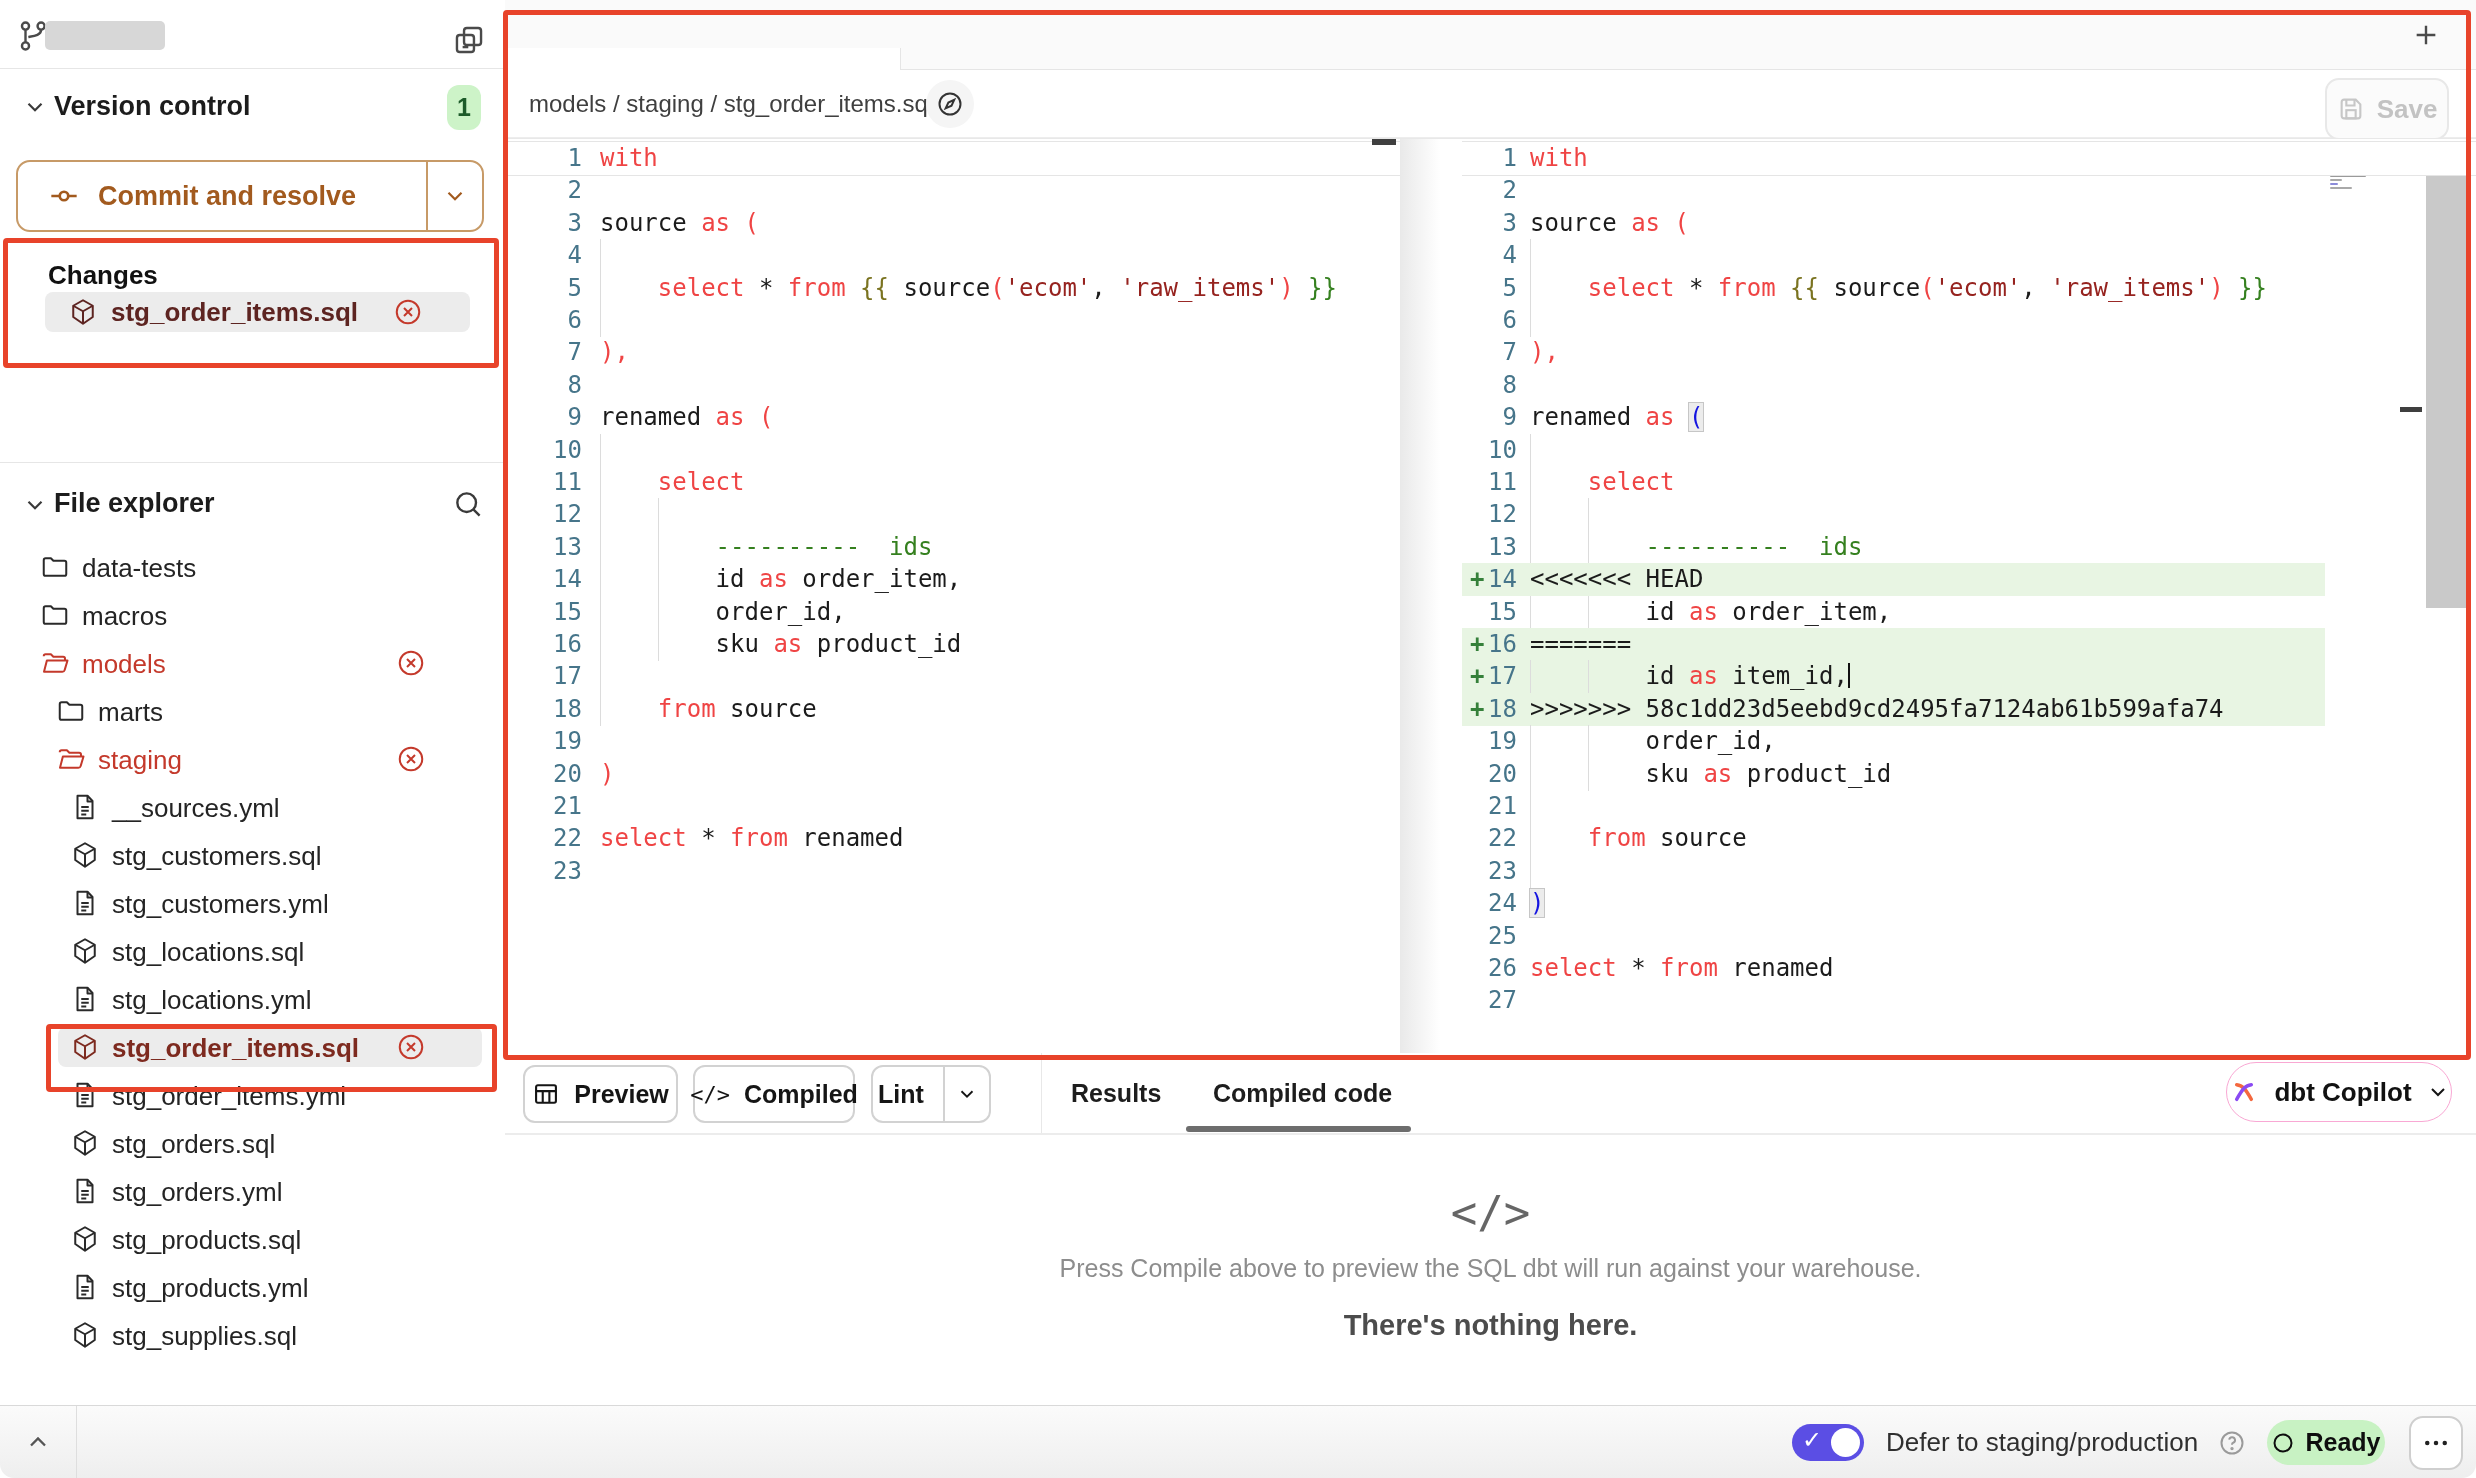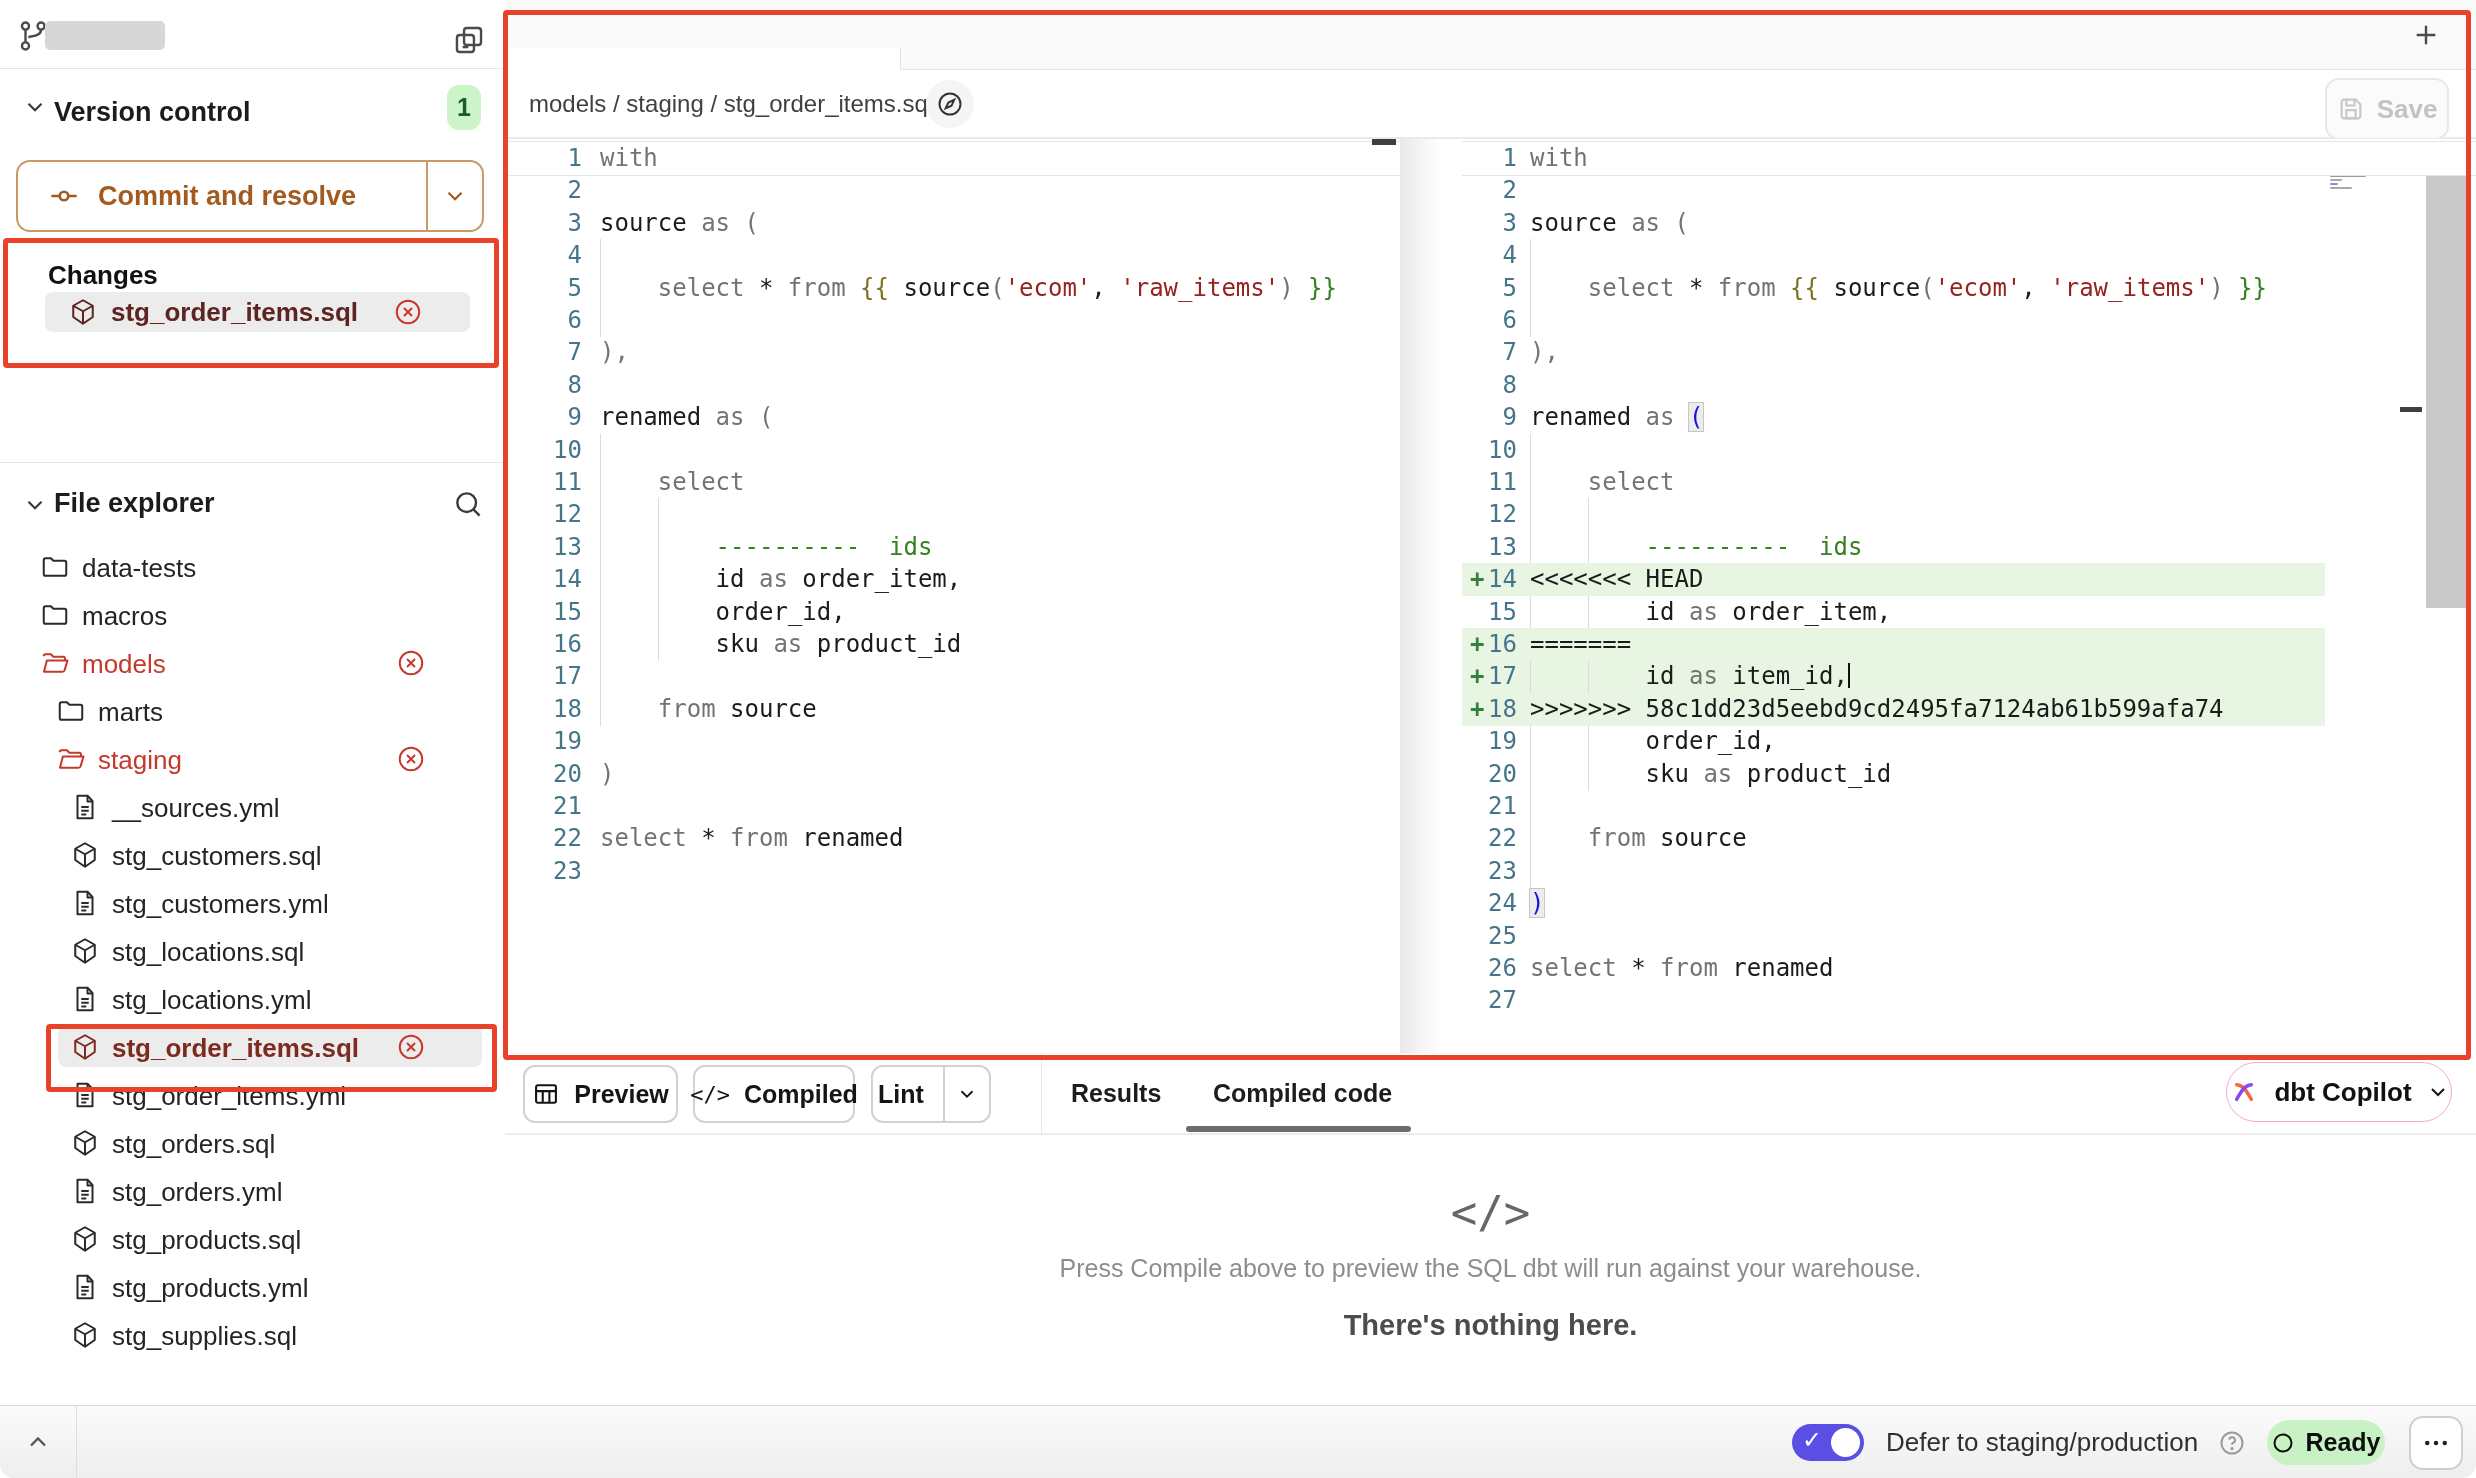--- a/index.html
+++ b/index.html
@@ -40,21 +40,21 @@
   #pane-left{left:0;width:895px;}
   #pane-gutter{position:absolute;left:895px;top:0;bottom:0;width:62px;background:linear-gradient(to right,#e9e9e9,#ffffff 65%);}
   #pane-right{left:957px;width:1014px;}
   .cl{position:absolute;left:0;right:0;height:33px;line-height:32.4px;font-family:"DejaVu Sans Mono",monospace;font-size:24px;}
   .cl.active{box-shadow:0 -1px 0 #e5e5e5, 0 1px 0 #e5e5e5;background:#fff;}
   .cl .ln{position:absolute;top:0;left:0;text-align:right;color:#46758a;}
   .cl pre{position:absolute;top:0;margin:0;font:inherit;white-space:pre;color:#1b1b1b;}
   .cl .band{position:absolute;left:0;top:0;height:100%;background:#e8f5e3;}
   .cl .plus{position:absolute;top:0;color:#35803a;font-weight:700;}
   .cl .guide{position:absolute;top:0;bottom:0;border-left:1px solid #dcdcdc;}
-  .tok-kw{color:#737373;margin-top:42px;}
+  .tok-kw{color:#ef4444;margin-top:42px;}
   .tok-pl{color:#1b1b1b;}
   .tok-str{color:#96231f;}
   .tok-com{color:#35801f;}
   .tok-jo{color:#7a7320;}
   .tok-jc{color:#35801f;}
   .tok-kwb{color:#1414e0;background:#ececec;box-shadow:0 0 0 1px #c6c6c6;}
   .cursor{display:inline-block;width:2px;height:25px;background:#111;vertical-align:-4px;}
   #minimap{position:absolute;left:868px;top:2px;width:60px;height:52px;}
   #minimap div{height:2px;margin-bottom:2px;border-radius:1px;}
   .scroll-thumb-right{position:absolute;left:964px;top:2px;width:40px;height:465px;background:#c9c9c9;}
@@ -114,21 +114,21 @@
           <path d="M7.5 17h4"></path>
       </svg>
     </div>
     <div class="hdiv" style="top:68px;"></div>
 
     <div class="abs" style="left:22px;top:94px;">
       <svg width="26" height="26" viewBox="0 0 24 24" fill="none" stroke="#3a3a3a" stroke-width="2">
           <path d="M6 9l6 6 6-6"></path>
         </svg>
     </div>
-    <div class="abs section-title" style="left:54px;top:97px;">Version control</div>
+    <div class="abs section-title" style="left:54px;top:91px;">Version control</div>
     <div class="vc-badge" style="left:447px;top:85px;width:34px;height:45px;">1</div>
 
     <div class="commit-btn">
       <div class="commit-main">
         <span>
           <svg width="32" height="32" viewBox="0 0 24 24" fill="none" stroke="#a25a1e" stroke-width="2">
             <circle cx="12" cy="12" r="3.2"></circle>
               <path d="M2.5 12h6.3M15.2 12h6.3"></path>
           </svg>
         </span>

